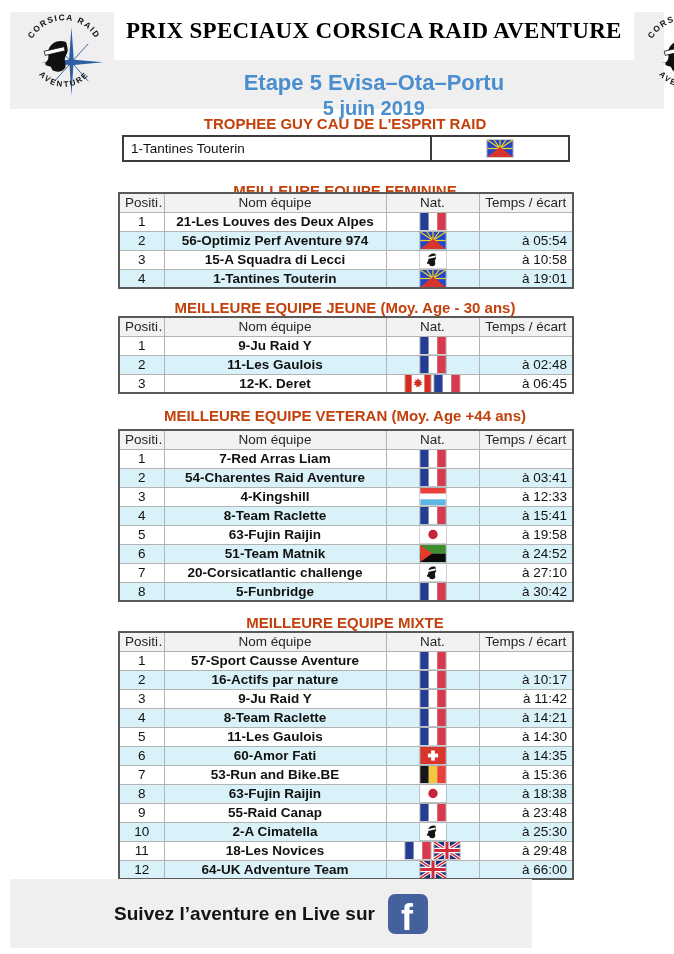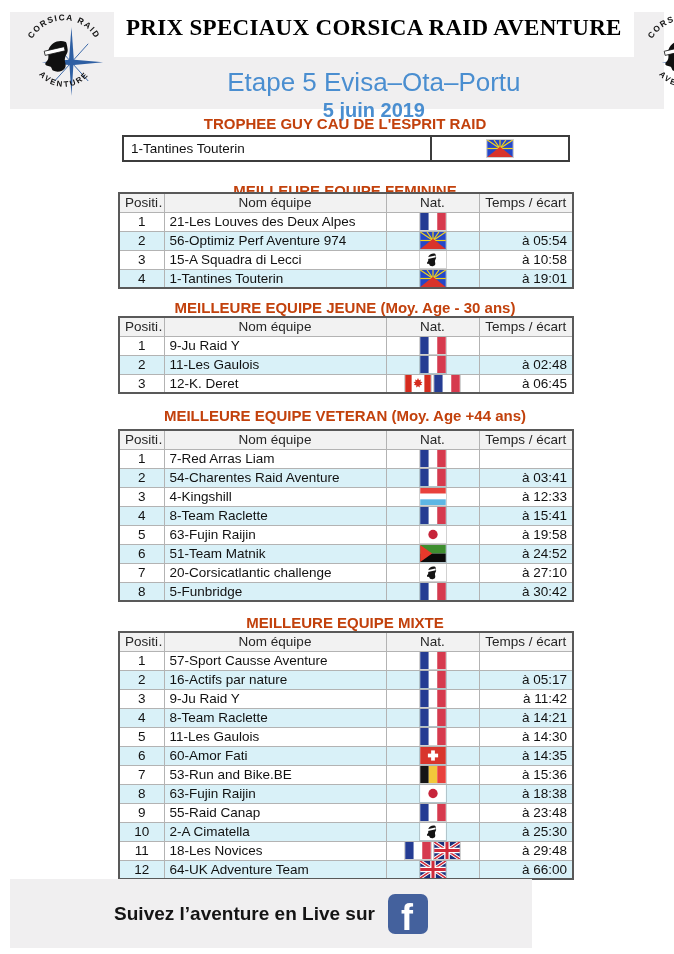--- a/index.html
+++ b/index.html
@@ -13,21 +13,21 @@
     background:#f0eff0;display:flex;align-items:center;
   }
   .logo{width:100px;height:93px;flex:0 0 auto;}
   .logo svg{width:100%;height:100%;display:block;}
   .header-center{flex:1;text-align:center;}
   .main-title{
     display:inline-block;background:#fff;color:#000;
     font-family:"Liberation Serif", serif;font-weight:bold;font-size:23px;
     padding:16px 12px;letter-spacing:.3px;white-space:nowrap;
   }
-  .subtitle{color:#4a8ed0;font-weight:normal;font-size:26px;margin-top:10px;}
+  .subtitle{color:#4a8ed0;font-weight:bold;font-size:22px;margin-top:10px;}
   .date-line{color:#4a8ed0;font-weight:bold;font-size:20px;margin-top:1px;text-align:center;}
   
   .section-title{
     position:absolute;left:118px;width:454px;text-align:center;
     font-weight:bold;font-size:15px;color:#c2410c;white-space:nowrap;
   }
   
   .trophy-box{
     position:absolute;left:122px;top:135px;width:448px;height:27px;
     border:2px solid #3c3c3c;background:#fff;display:flex;box-sizing:border-box;
@@ -47,21 +47,21 @@
     border:2px solid #595959;
   }
   .rtable th,.rtable td{
     border:1px solid #b3b3b3;height:19px;padding:0 5px;overflow:hidden;
     white-space:nowrap;box-sizing:border-box;line-height:17px;font-weight:normal;
   }
   .rtable thead th{background:#f2f2f2;color:#262626;}
   .rtable th.h-pos{text-align:left;}
   .rtable th.h-team,.rtable th.h-nat,.rtable th.h-time{text-align:center;}
   .rtable td.c-pos{text-align:center;}
-  .rtable td.c-team{text-align:left;}
+  .rtable td.c-team{text-align:center;font-weight:bold;}
   .rtable td.c-nat{text-align:center;padding:0;}
   .rtable td.c-time{text-align:right;}
   .rtable tbody tr:nth-child(even){background:#d9f1f8;}
   .flagwrap{display:flex;align-items:center;justify-content:center;gap:3px;line-height:0;}
   .flag{display:inline-block;width:26px;height:17px;box-shadow:0 0 0 1px rgba(0,0,0,.18);}
   .flag svg{width:100%;height:100%;display:block;}
   
   .footer-band{
     position:absolute;left:10px;top:879px;width:522px;height:69px;
     background:#f0eff0;display:flex;align-items:center;justify-content:center;gap:13px;
@@ -511,21 +511,21 @@
             <span class="flagwrap">
               <span class="flag">
                 <svg viewBox="0 0 30 20">
                   <rect width="10" height="20" fill="#253c93"></rect>
                   <rect x="10" width="10" height="20" fill="#fff"></rect>
                   <rect x="20" width="10" height="20" fill="#d63a4e"></rect>
                 </svg>
               </span>
             </span>
           </td>
-          <td class="c-time">à 05:17</td>
+          <td class="c-time">à 10:17</td>
         </tr>
         <tr>
           <td class="c-pos">3</td>
           <td class="c-team">9-Ju Raid Y</td>
           <td class="c-nat">
             <span class="flagwrap">
               <span class="flag">
                 <svg viewBox="0 0 30 20">
                   <rect width="10" height="20" fill="#253c93"></rect>
                   <rect x="10" width="10" height="20" fill="#fff"></rect>

